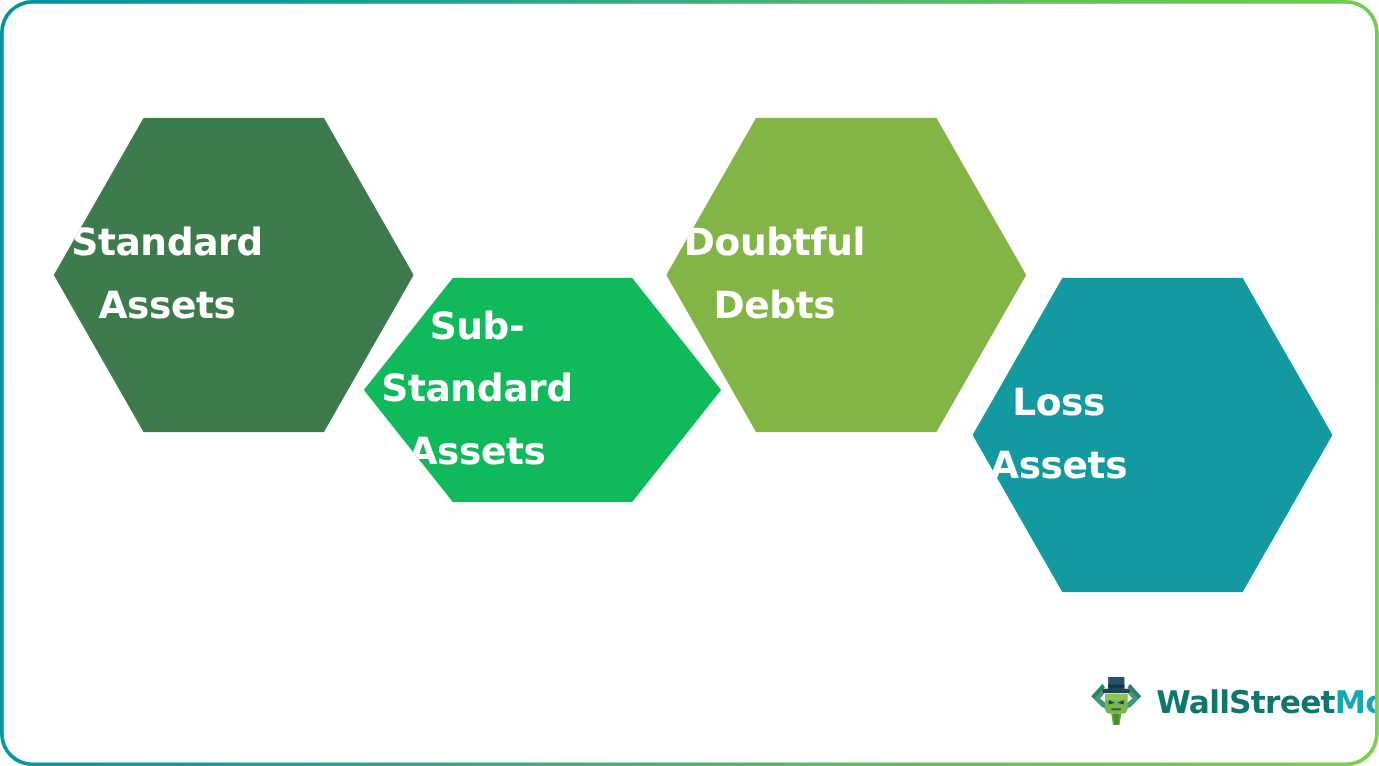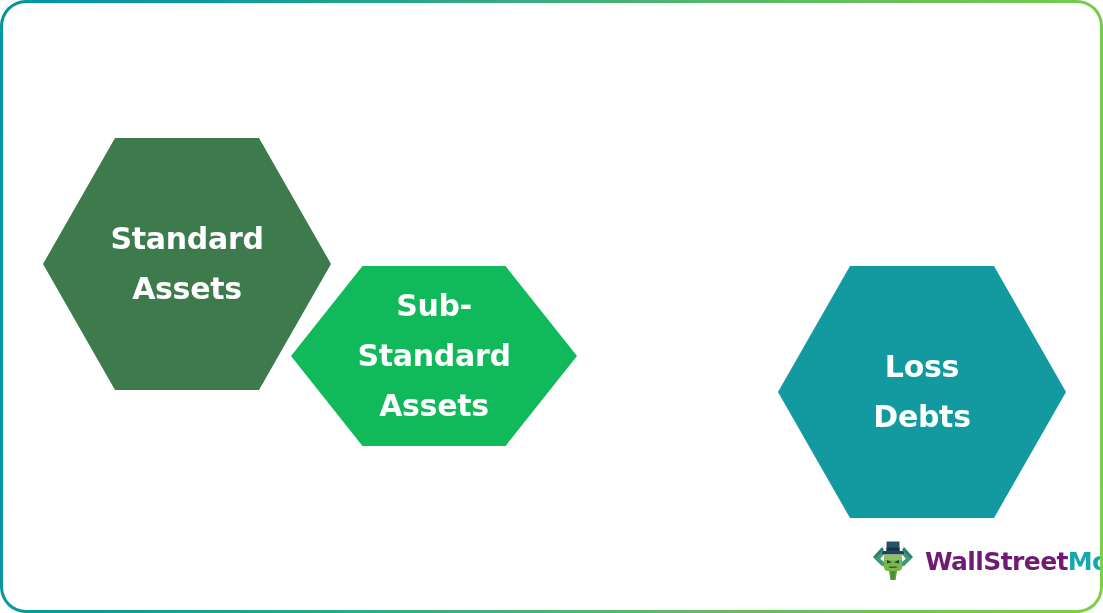--- a/index.html
+++ b/index.html
@@ -33,24 +33,23 @@
     background: #ffffff;
     border-radius: 23px;
     overflow: hidden;
   }
 
   
   .hex {
     position: absolute;
     display: flex;
     align-items: center;
-    justify-content: center;
+    justify-content: flex-start;
     -webkit-clip-path: polygon(25% 0%, 75% 0%, 100% 50%, 75% 100%, 25% 100%, 0% 50%);
     clip-path: polygon(25% 0%, 75% 0%, 100% 50%, 75% 100%, 25% 100%, 0% 50%);
-    margin-top: 44px;
   }
   .hex-label {
     color: #ffffff;
     font-family: "DejaVu Sans", "Liberation Sans", sans-serif;
     font-weight: bold;
     font-size: 30px;
     line-height: 50px;
     text-align: center;
     letter-spacing: -0.3px;
     white-space: pre-line;
@@ -73,44 +72,48 @@
     gap: 8px;
   }
   .logo-mascot { width: 48px; height: 48px; display: block; }
   .logo-text {
     font-family: "DejaVu Sans", "Liberation Sans", sans-serif;
     font-weight: bold;
     font-size: 25px;
     letter-spacing: -0.6px;
     white-space: nowrap;
   }
-  .logo-text .w1 { color: #701a75; }
+  .logo-text .w1 { color: #0f766e; }
   .logo-text .w2 { color: #16a8b0; }
 </style>
 </head>
 <body>
 
 <div class="frame">
   <div class="frame-inner">
 
     <div class="hex" id="hex-1">
       <span class="hex-label">Standard
 Assets</span>
     </div>
 
     <div class="hex" id="hex-2">
       <span class="hex-label">Sub-
 Standard
 Assets</span>
     </div>
 
+    <div class="hex" id="hex-3">
+      <span class="hex-label">Doubtful
+Debts</span>
+    </div>
 
     <div class="hex" id="hex-4">
       <span class="hex-label">Loss
-Debts</span>
+Assets</span>
     </div>
 
     <div class="logo">
       <svg class="logo-mascot" viewBox="0 0 48 48">
 
         <path d="M4 20 L13 10 L15 13 L9 20 L16 26 L13 29 Z" fill="#2f7f6e"></path>
         <path d="M6 22 L14 14 L16 16 L11 22 L17 27 L15 30 Z" fill="#3e9a7a"></path>
 
         <path d="M44 20 L35 10 L33 13 L39 20 L32 26 L35 29 Z" fill="#2f7f6e"></path>
         <path d="M42 22 L34 14 L32 16 L37 22 L31 27 L33 30 Z" fill="#3e9a7a"></path>

